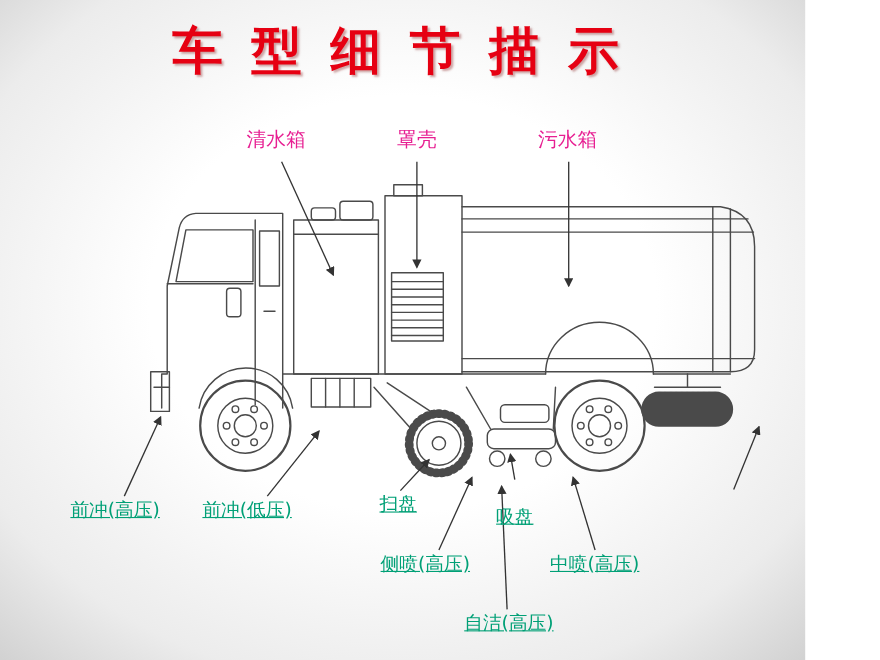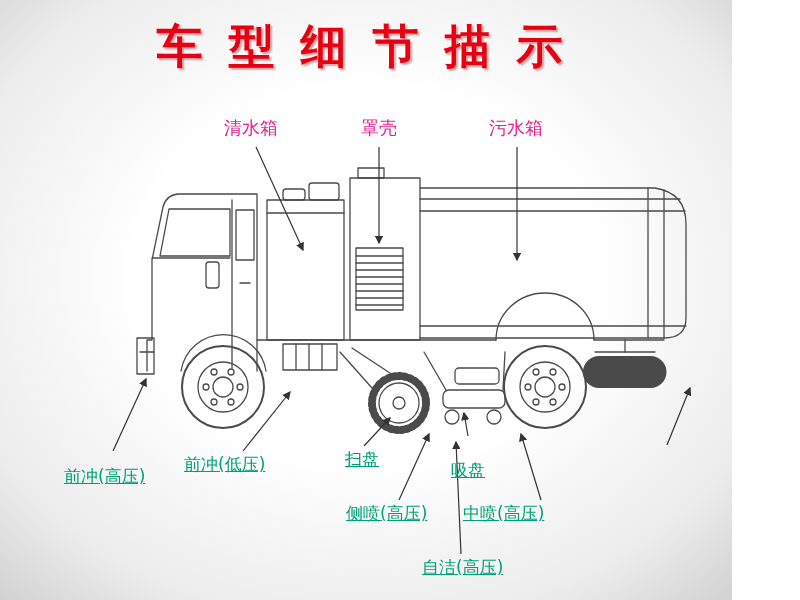--- a/index.html
+++ b/index.html
@@ -153,21 +153,21 @@
       <line x1="399" y1="500" x2="429" y2="434" marker-end="url(#ah)"></line>
       <line x1="541" y1="500" x2="521" y2="434" marker-end="url(#ah)"></line>
       <line x1="461" y1="554" x2="456" y2="442" marker-end="url(#ah)"></line>
     </g>
   </svg>
 
   <div class="lbl top" style="left:224px;top:117px;">清水箱</div>
   <div class="lbl top" style="left:361px;top:117px;">罩壳</div>
   <div class="lbl top" style="left:489px;top:117px;">污水箱</div>
 
-  <div class="lbl bot" style="left:64px;top:466px;text-align:center;">前冲(高压)</div>
+  <div class="lbl bot" style="left:64px;top:454px;text-align:center;">前冲(高压)</div>
   <div class="lbl bot" style="left:184px;top:454px;">前冲(低压)</div>
   <div class="lbl bot" style="left:345px;top:449px;">扫盘</div>
   <div class="lbl bot" style="left:451px;top:439px;margin-top:21px;">吸盘</div>
   <div class="lbl bot" style="left:346px;top:503px;">侧喷(高压)</div>
-  <div class="lbl bot" style="left:463px;top:503px;">中喷(高压)</div>
+  <div class="lbl bot" style="left:500px;top:503px;">中喷(高压)</div>
   <div class="lbl bot" style="left:422px;top:557px;">自洁(高压)</div>
 
 </div>
 
 </body></html>

